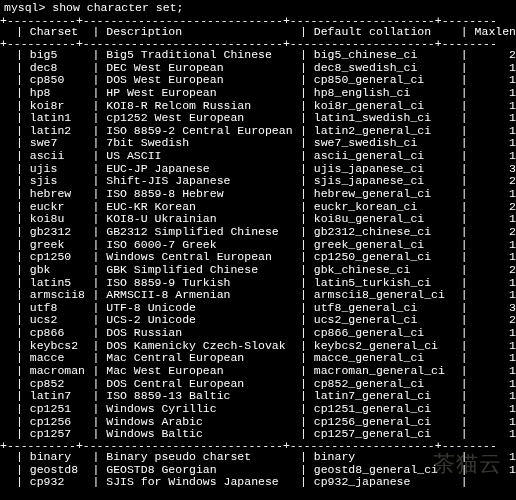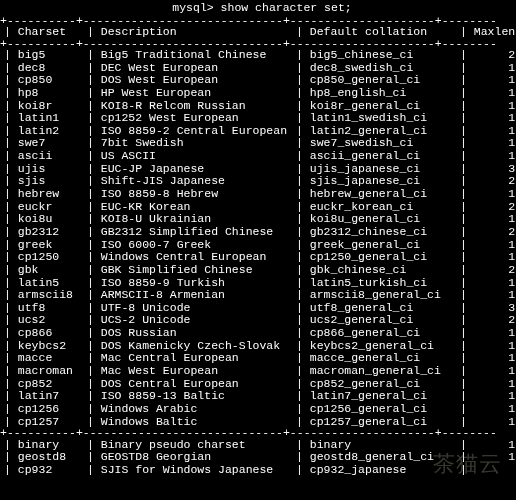--- a/index.html
+++ b/index.html
@@ -8,36 +8,35 @@
     color: #fff;
     font-family: "Lucida Console", "Courier New", monospace;
     font-size: 11.5px;
     line-height: 1.1;
     width: 516px;
     height: 500px;
     overflow: hidden;
     position: relative;
   }
   .prompt {
-    padding: 2px 4px 0 12px;
+    padding: 2px 4px 0 4px;
     white-space: pre;
-    text-align: center;
   }
   table {
     border-collapse: collapse;
     width: 100%;
     margin-top: 1px;
   }
   td {
     white-space: pre;
     padding: 0;
     vertical-align: top;
   }
   .hsep td { line-height: 0.9; }
-  .col1 { width: 78px; padding-left: 4px; }
+  .col1 { width: 78px; padding-left: 16px; }
   .col2 { width: 218px; text-align: center; }
   .col3 { width: 164px; }
   .col4 { text-align: left; }
   .watermark {
     position: absolute;
     right: 14px;
     bottom: 22px;
     font-size: 22px;
     color: rgba(160,160,140,0.35);
     font-family: Liberation Mono, monospace;
@@ -226,20 +225,26 @@
         <td class="col3">| cp852_general_ci   </td>
         <td class="col4">|      1</td>
       </tr>
       <tr>
         <td class="col1">| latin7  </td>
         <td class="col2">| ISO 8859-13 Baltic         </td>
         <td class="col3">| latin7_general_ci  </td>
         <td class="col4">|      1</td>
       </tr>
       <tr>
+        <td class="col1">| cp1251  </td>
+        <td class="col2">| Windows Cyrillic           </td>
+        <td class="col3">| cp1251_general_ci  </td>
+        <td class="col4">|      1</td>
+      </tr>
+      <tr>
         <td class="col1">| cp1256  </td>
         <td class="col2">| Windows Arabic             </td>
         <td class="col3">| cp1256_general_ci  </td>
         <td class="col4">|      1</td>
       </tr>
       <tr>
         <td class="col1">| cp1257  </td>
         <td class="col2">| Windows Baltic             </td>
         <td class="col3">| cp1257_general_ci  </td>
         <td class="col4">|      1</td>

